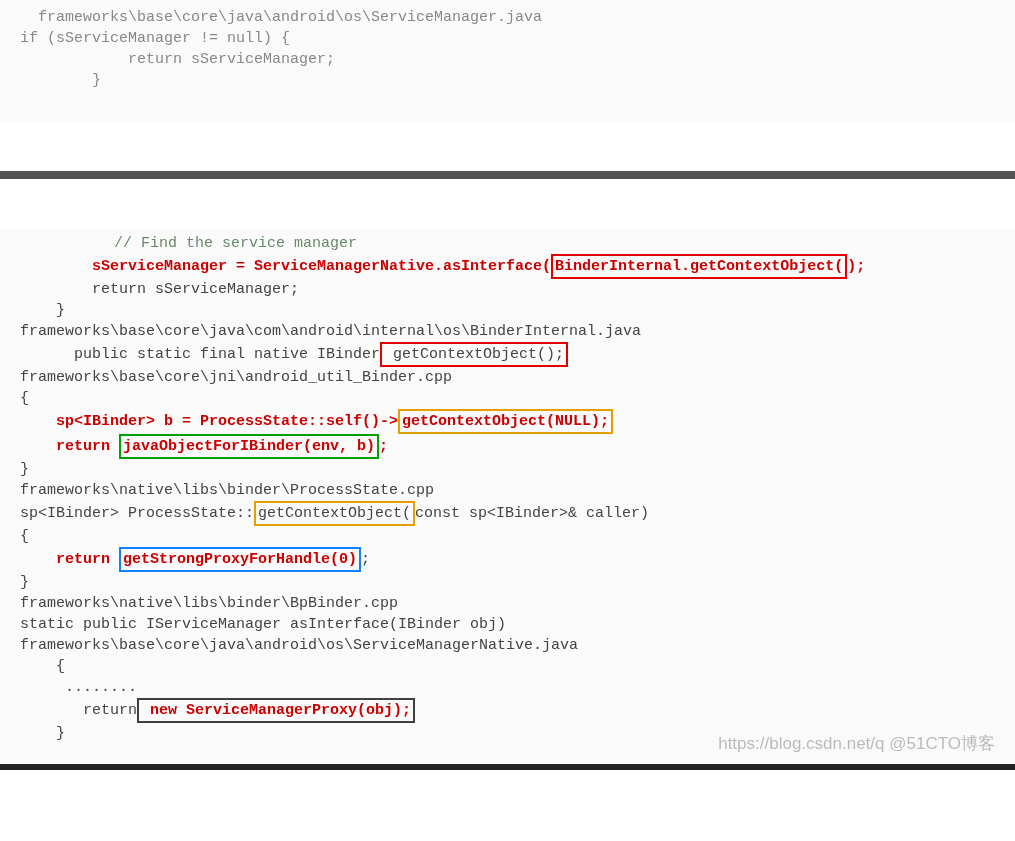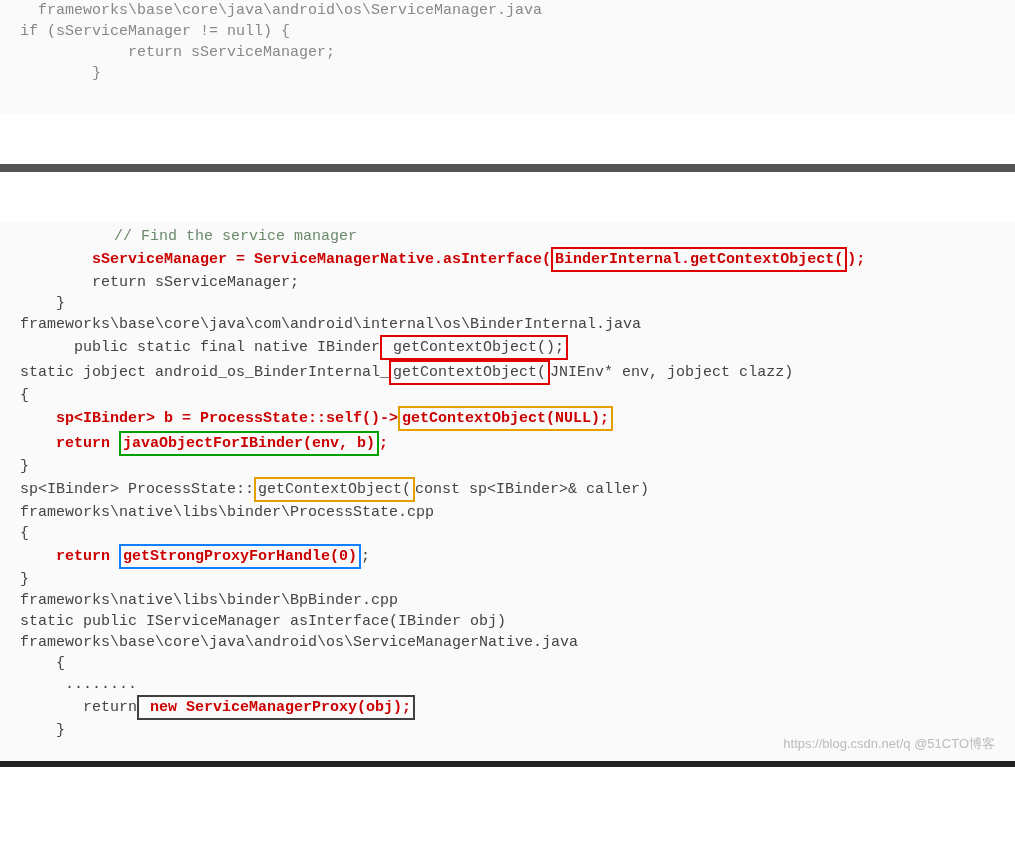--- a/index.html
+++ b/index.html
@@ -10,21 +10,21 @@
       background: #ffffff;
       color: #333;
       width: 1015px;
     }
     .code-block {
       padding: 4px 20px 20px 20px;
       background: #fafafa;
       margin-bottom: 0;
     }
     .code-block-top {
-      padding-top: 0;
+      padding-top: 7px;
       padding-bottom: 30px;
     }
     .divider {
       height: 8px;
       background: #555555;
       margin: 50px 0 50px 0;
       width: 100%;
     }
     .line { white-space: pre; }
     .gray { color: #888; }
@@ -54,21 +54,21 @@
     .box-dark {
       border: 2px solid #404040;
       padding: 0 2px;
       display: inline-block;
     }
     .watermark {
       position: absolute;
       right: 20px;
       bottom: 8px;
       color: #bbb;
-      font-size: 13px;
+      font-size: 17px;
       font-family: sans-serif;
     }
     .bottom-bar {
       height: 6px;
       background: #222;
       width: 100%;
     }
     .wrapper { position: relative; }
   </style>
 </head>
@@ -87,28 +87,28 @@
 
 <div class="code-block">
   <div class="line"><span>        </span><span class="comment">// Find the service manager</span></div>
   <div class="line"><span>        </span><span class="red">sServiceManager = ServiceManagerNative.asInterface(</span><span class="box-red"><span class="red">BinderInternal.getContextObject(</span></span><span class="red">);</span></div>
   <div class="line normal">        return sServiceManager;</div>
   <div class="line normal">    }</div>
   <div class="line"></div>
   <div class="line normal">frameworks\base\core\java\com\android\internal\os\BinderInternal.java</div>
   <div class="line"><span class="normal">      public static final native IBinder</span><span class="box-red"><span class="normal"> getContextObject();</span></span></div>
   <div class="line"></div>
-  <div class="line"><span class="normal">static jobject android_os_BinderInternal_</span><span class="box-red"><span class="normal">getContextObject(</span></span><span class="normal">JNIEnv* env, jobject clazz)</span></div>
+  <div class="line normal">frameworks\base\core\jni\android_util_Binder.cpp</div>
   <div class="line normal">{</div>
   <div class="line"><span>    </span><span class="red">sp&lt;IBinder&gt; b = ProcessState::self()-&gt;</span><span class="box-orange"><span class="red">getContextObject(NULL);</span></span></div>
   <div class="line"><span>    </span><span class="red">return </span><span class="box-green"><span class="red">javaObjectForIBinder(env, b)</span></span><span class="red">;</span></div>
   <div class="line normal">}</div>
   <div class="line"></div>
+  <div class="line normal">frameworks\native\libs\binder\ProcessState.cpp</div>
   <div class="line"><span class="normal">sp&lt;IBinder&gt; ProcessState::</span><span class="box-orange"><span class="normal">getContextObject(</span></span><span class="normal">const sp&lt;IBinder&gt;&amp; caller)</span></div>
-  <div class="line normal">frameworks\native\libs\binder\ProcessState.cpp</div>
   <div class="line normal">{</div>
   <div class="line"><span>    </span><span class="red">return </span><span class="box-blue"><span class="red">getStrongProxyForHandle(0)</span></span><span class="normal">;</span></div>
   <div class="line normal">}</div>
   <div class="line normal">frameworks\native\libs\binder\BpBinder.cpp</div>
   <div class="line"></div>
   <div class="line normal">static public IServiceManager asInterface(IBinder obj)</div>
   <div class="line normal">frameworks\base\core\java\android\os\ServiceManagerNative.java</div>
   <div class="line normal">    {</div>
   <div class="line normal">     ........</div>
   <div class="line"><span>       </span><span class="normal">return</span><span class="box-dark"><span class="red"> new ServiceManagerProxy(obj);</span></span></div>

